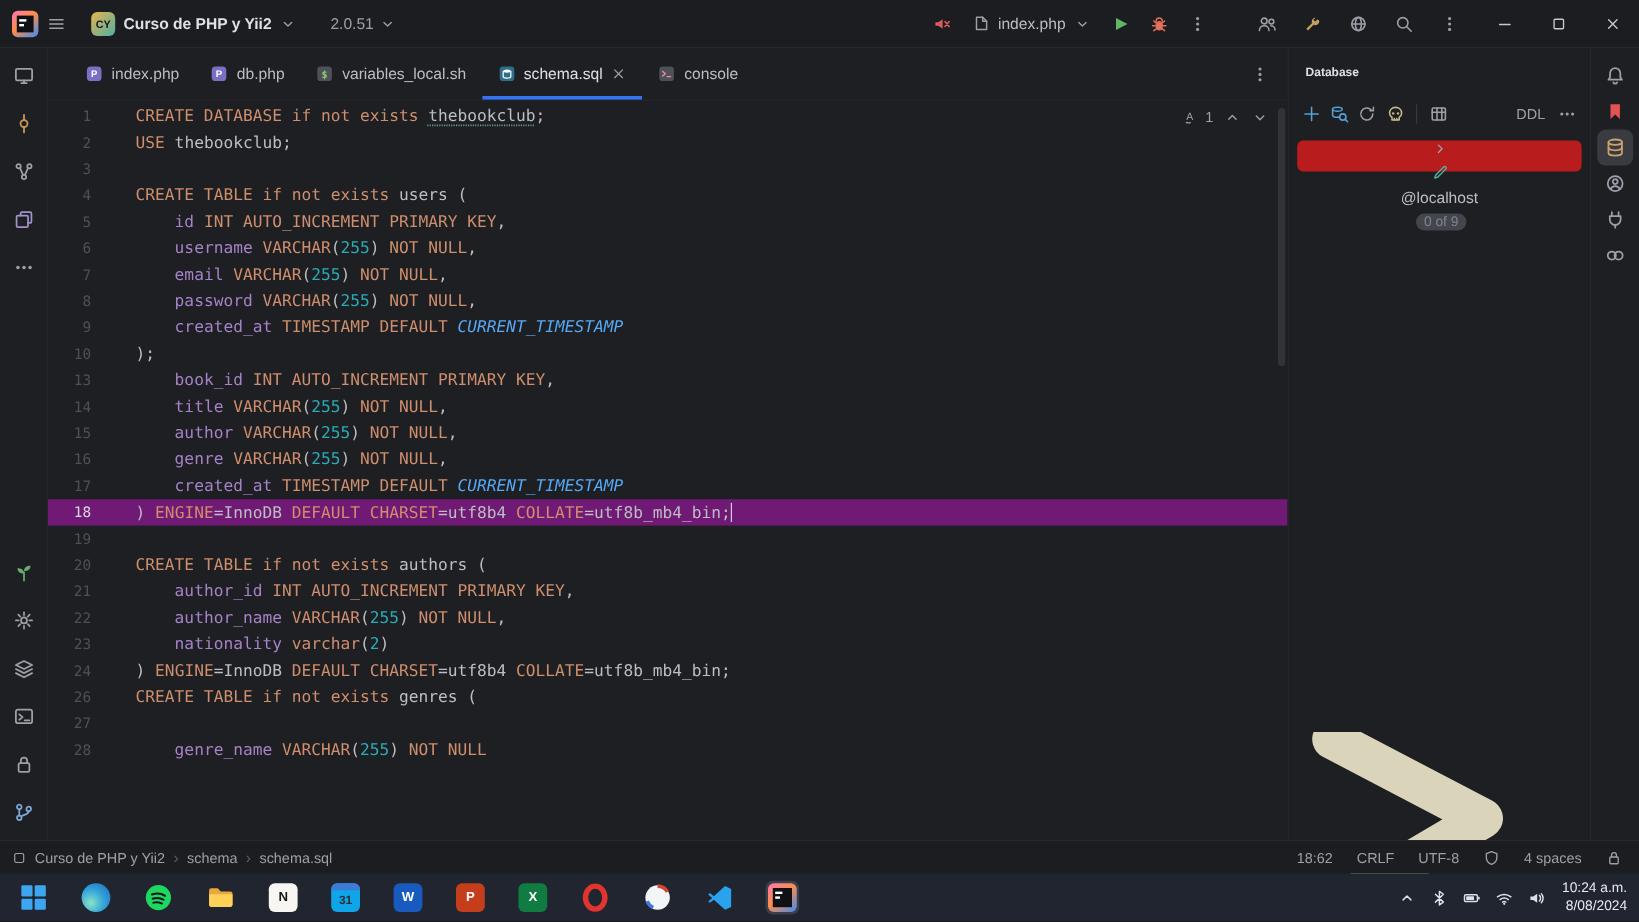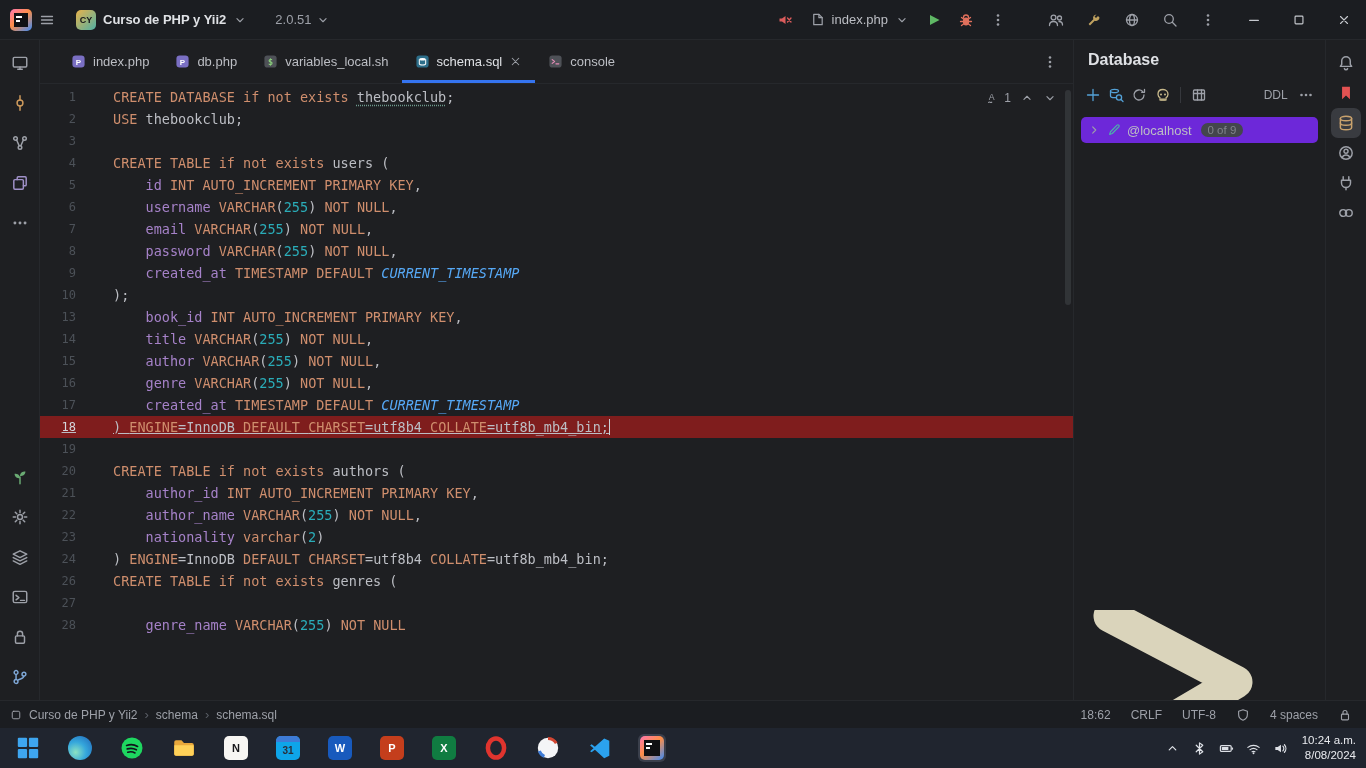--- a/index.html
+++ b/index.html
@@ -47,44 +47,44 @@
   .editor-col { flex:1; display:flex; flex-direction:column; min-width:0; }
   .tabbar { height:44px; flex:0 0 44px; display:flex; align-items:stretch; padding-left:18px; border-bottom:1px solid #26282C; background:#1E1F22; }
   .tabs { display:flex; }
   .tab { display:flex; align-items:center; gap:7px; padding:0 13px; color:#BCBEC4; font-size:13px; border-bottom:3px solid transparent; border-top:3px solid transparent; }
   .tab.active { color:#DFE1E5; border-bottom-color:#3574F0; }
   .tab-close { display:inline-flex; width:13px; height:13px; color:#9DA0A8; }
   .tabbar .tb-btn { margin-left:auto; align-self:center; margin-right:8px; }
 
   .editor { flex:1; position:relative; background:#1E1F22; font-family:"DejaVu Sans Mono", monospace; font-size:13.5px; overflow:hidden; padding-top:2px; }
   .line { display:flex; height:22px; align-items:center; white-space:pre; }
-  .line.current { background:#7f1d1d;text-decoration:underline; }
+  .line.current { background:#701a75; }
   .line.current .ln { color:#D5D8DE; }
   .ln { flex:0 0 36px; text-align:right; color:#4C5158; font-size:12px; }
   .code { margin-left:37px; white-space:pre; }
   .tk-k { color:#CF8E6D; }
   .tk-p { color:#BCBEC4; }
   .tk-c { color:#A682C9; }
   .tk-n { color:#2AACB8; }
   .tk-f { color:#56A8F5; font-style:italic; }
   .tk-u { color:#BCBEC4; text-decoration:underline dotted; text-decoration-color:#6E9A8E; text-underline-offset:3px; }
   .caret { display:inline-block; width:1.6px; height:16px; background:#CDD1D8; vertical-align:-3px; }
   .inspections { position:absolute; top:7px; right:16px; display:flex; align-items:center; gap:9px; color:#9DA0A8; font:12px "Liberation Sans",sans-serif; }
   .insp-count { margin-left:-5px; }
   .scroll-thumb { position:absolute; top:6px; right:2px; width:6px; height:215px; background:#4A4D52; opacity:.45; border-radius:3px; }
 
   
   .dbpanel { width:252px; flex:0 0 252px; border-left:1px solid #26282C; display:flex; flex-direction:column; background:#1E1F22; }
-  .db-header { height:40px; flex:0 0 40px; display:flex; align-items:center; padding:0 14px; color:#DFE1E5; font-size:16px; font-weight:700; }
+  .db-header { height:40px; flex:0 0 40px; display:flex; align-items:center; padding:0 14px; color:#DFE1E5; font-size:10px; font-weight:700; }
   .db-toolbar { display:flex; align-items:center; gap:2px; padding:0 8px; height:30px; }
   .icon-btn { width:26px; height:26px; display:flex; align-items:center; justify-content:center; background:none; border:none; border-radius:4px; color:#9DA0A8; }
   .vdiv { width:1px; height:16px; background:#36383D; margin:0 5px; display:inline-block; }
   .db-tb-label { font-size:12px; color:#9DA0A8; background:none; border:none; padding:0 6px;margin-left:46px; }
   .db-tree { padding:7px 7px; }
-  .db-row { height:26px; display:flex; align-items:center; gap:6px; padding:0 6px; border-radius:5px; background:#6d28d9; color:#BCBEC4; font-size:13px; }
+  .db-row { height:26px; display:flex; align-items:center; gap:6px; padding:0 6px; border-radius:5px; background:#b91c1c; color:#BCBEC4; font-size:13px;flex-direction:column; }
   .db-count { margin-left:3px; color:#80848C; font-size:11.5px; background:#43464C; padding:1px 7px; border-radius:8px; }
 
   
   .statusbar { position:relative; z-index:2; height:28px; flex:0 0 28px; display:flex; align-items:center; padding:0 14px 0 10px; background:#1B1D21; border-top:1px solid #26282C; font-size:12px; color:#9DA0A8; }
   .crumbs { display:flex; align-items:center; gap:7px; }
   .crumb-sep { color:#5A5E66; font-size:13px; }
   .status-right { margin-left:auto; display:flex; align-items:center; gap:20px; }
   .status-right .icn { color:#9DA0A8; }
 
   

